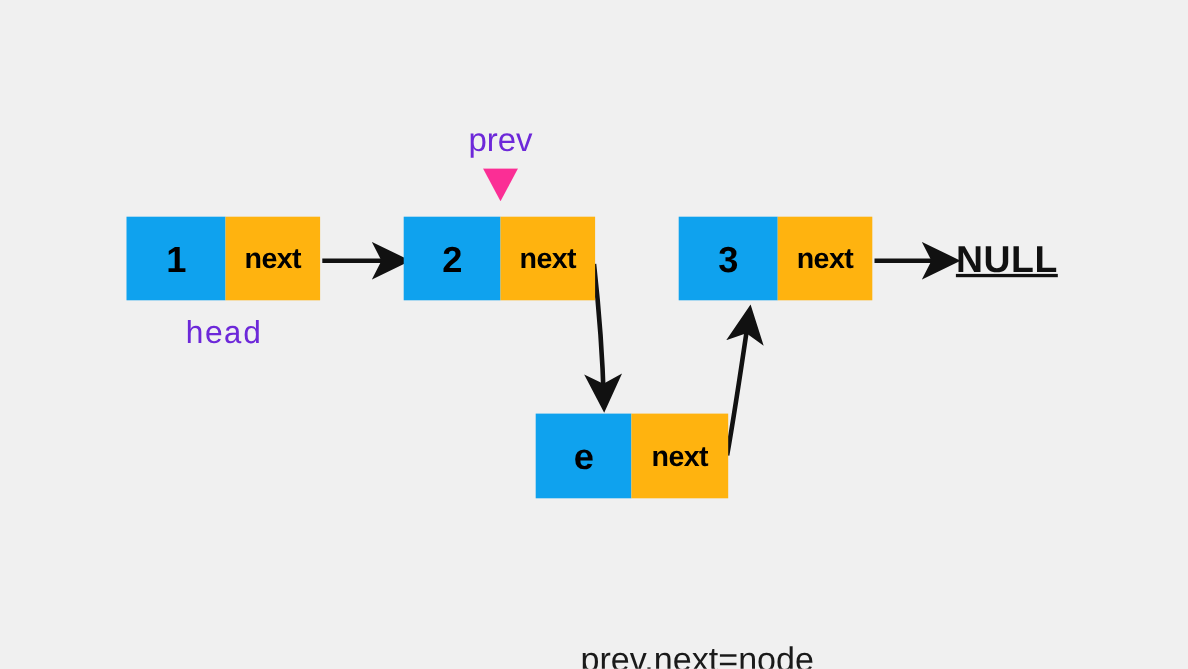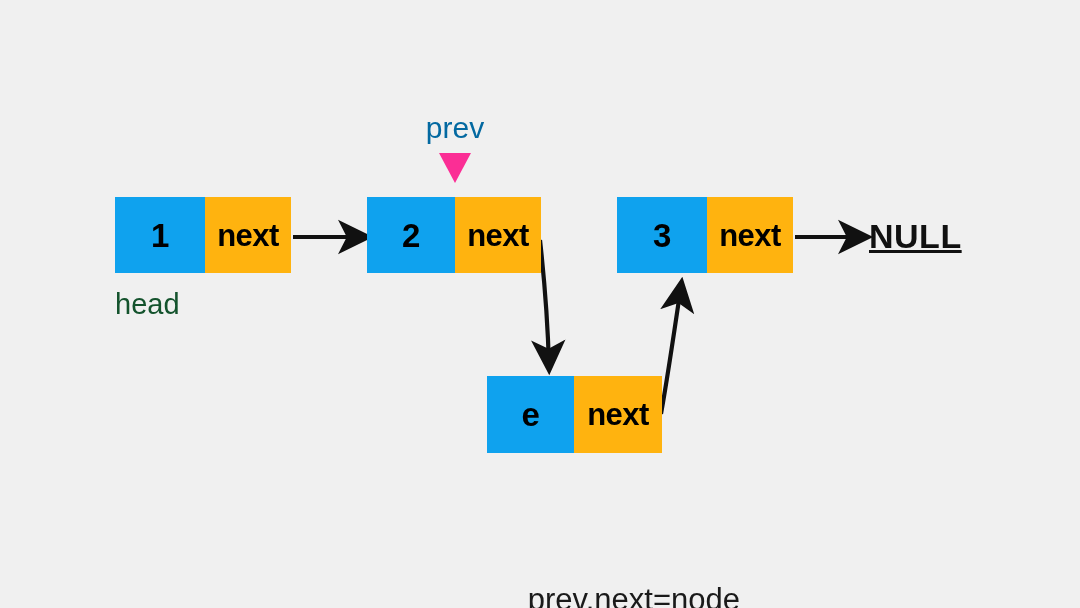--- a/index.html
+++ b/index.html
@@ -33,34 +33,35 @@
     color: #000000;
     line-height: 1;
     letter-spacing: -0.5px;
   }
   .cell-value {
     background: #0fa2ee;
     font-size: 33px;
   }
   .cell-next {
     background: #ffb30f;
-    font-size: 31px;
+    font-size: 26px;
   }
   .caption {
     position: absolute;
     font-size: 29px;
-    color: #14532d;
+    color: #6d28d9;
     white-space: nowrap;
-    text-align: left;
+    text-align: center;
     line-height: 1;
+    font-family: Liberation Mono, monospace;
   }
   .pointer-label {
     position: absolute;
     font-size: 30px;
-    color: #0369a1;
+    color: #6d28d9;
     white-space: nowrap;
     text-align: center;
     line-height: 1;
   }
   .null-label {
     position: absolute;
     font-size: 34px;
     font-weight: bold;
     color: #111111;
     white-space: nowrap;

